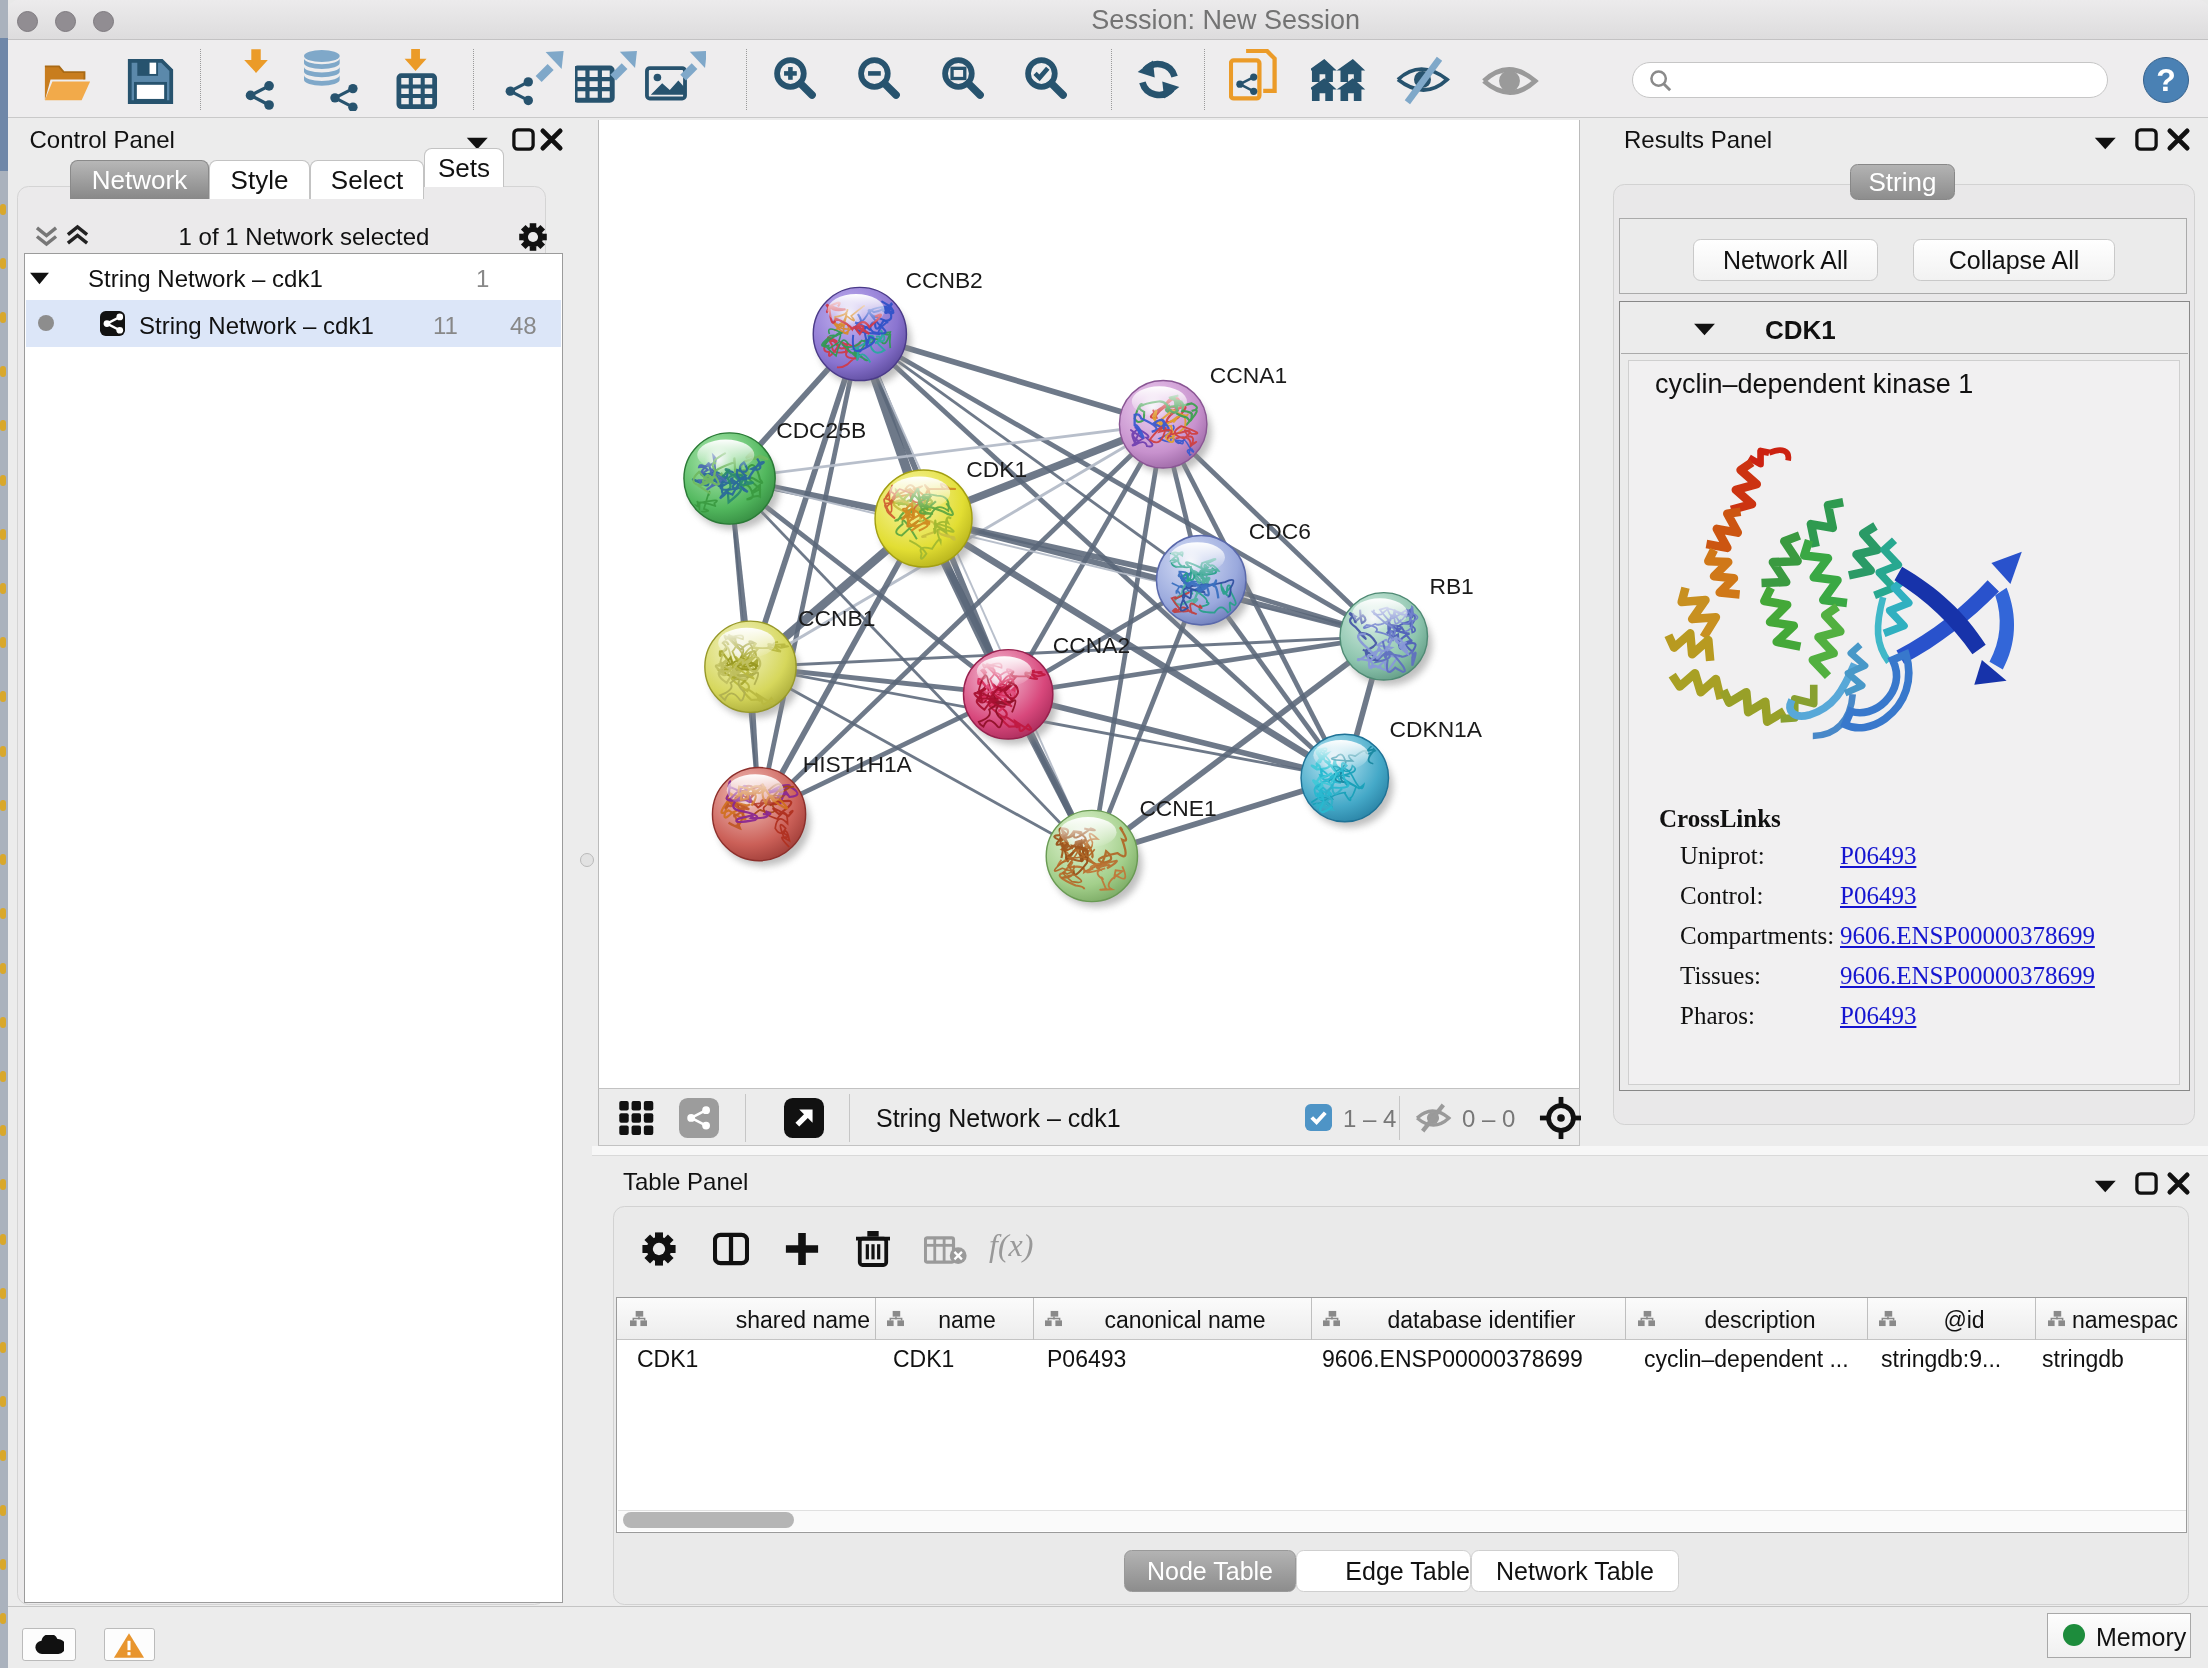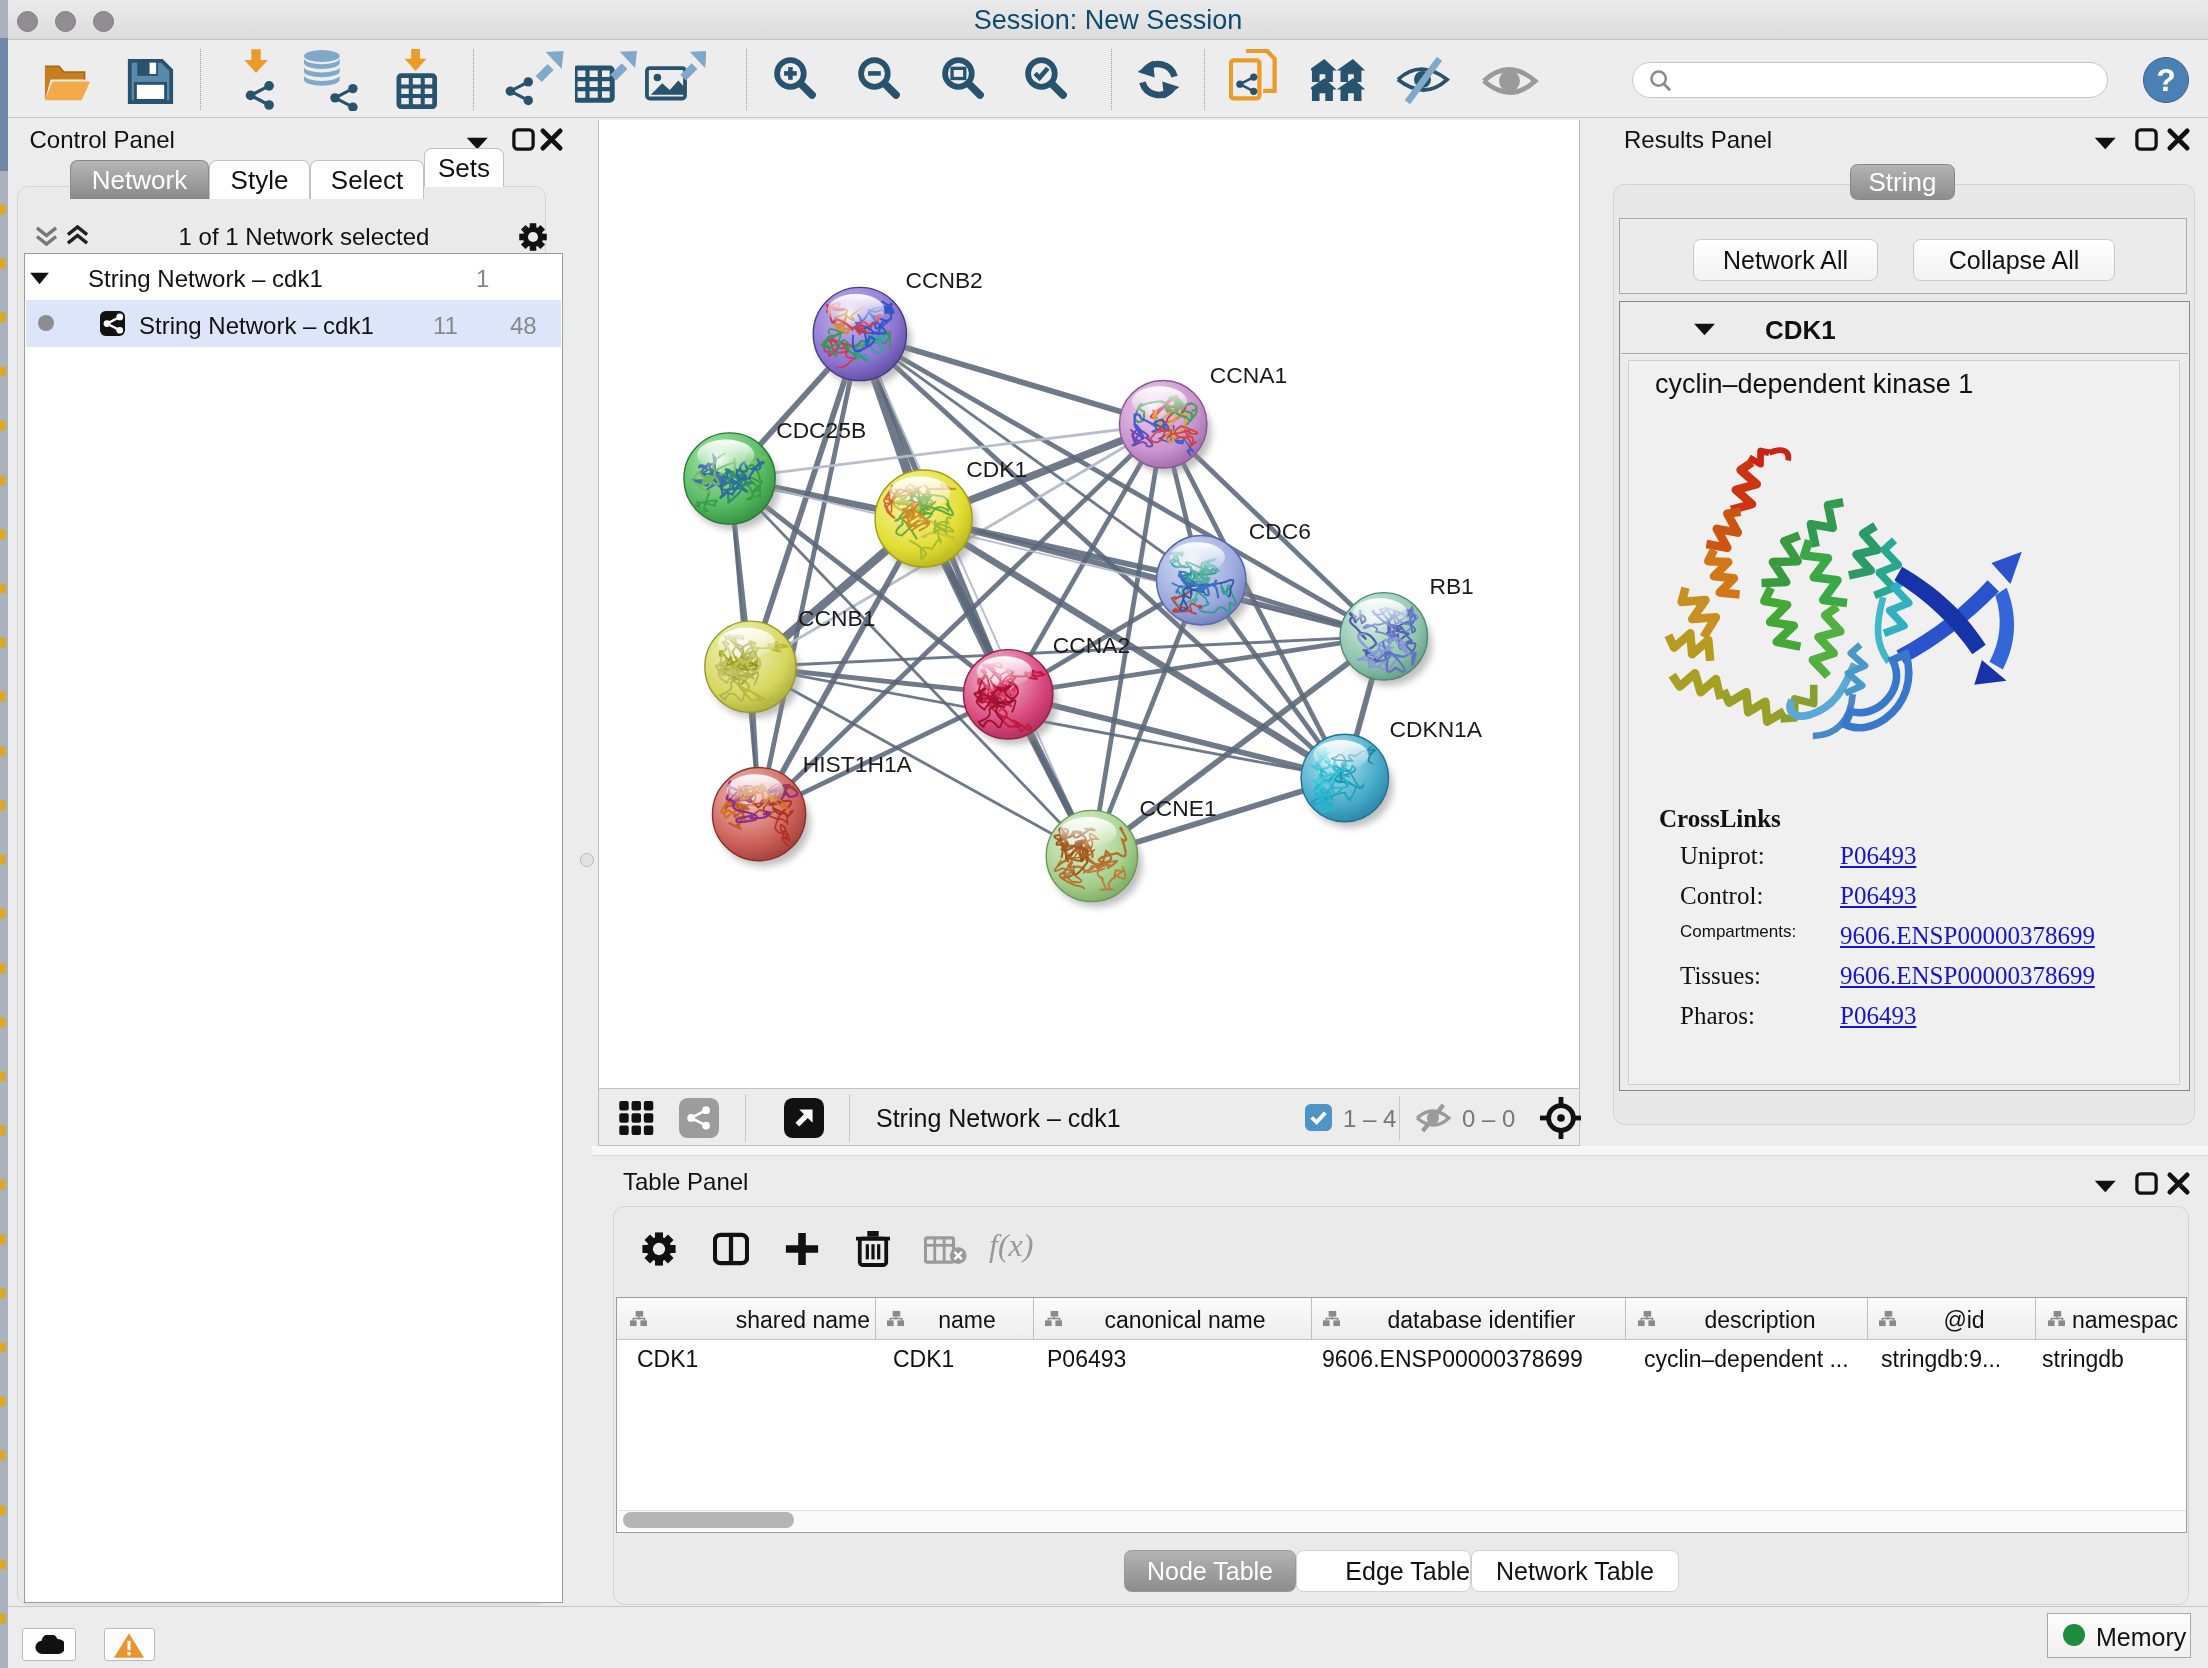--- a/index.html
+++ b/index.html
@@ -40,21 +40,21 @@
 <div class="abs" style="left:0px;top:1450px;width:5.7px;height:10.5px;background:#d9a82c;border-radius:2.9px"></div>
 <div class="abs" style="left:0px;top:1505px;width:5.7px;height:10.5px;background:#d9a82c;border-radius:2.9px"></div>
 <div class="abs" style="left:0px;top:1559px;width:5.7px;height:10.5px;background:#d9a82c;border-radius:2.9px"></div>
 <div class="abs" style="left:0px;top:1613px;width:5.7px;height:10.5px;background:#d9a82c;border-radius:2.9px"></div>
 <div class="abs" style="left:0;top:38px;width:7.6px;height:133px;background:#6f87a8"></div>
 <div class="abs" style="left:7.6px;top:0;width:2201px;height:1668px;background:#ececec;border-radius:11.4px 11.4px 0 0"></div>
 <div class="abs" style="left:7.6px;top:0;width:2201px;height:40px;background:linear-gradient(#ecebec,#dddcdd);border-bottom:1px solid #c3c2c3;border-radius:11.4px 11.4px 0 0"></div>
 <div class="abs" style="left:17px;top:10.5px;width:21px;height:21px;border-radius:50%;background:#918d92;border:1px solid #7e7a7f"></div>
 <div class="abs" style="left:55px;top:10.5px;width:21px;height:21px;border-radius:50%;background:#918d92;border:1px solid #7e7a7f"></div>
 <div class="abs" style="left:93px;top:10.5px;width:21px;height:21px;border-radius:50%;background:#918d92;border:1px solid #7e7a7f"></div>
-<div class="abs" style="left:856px;top:4.8px;width:504px;height:32px;font-size:27px;font-weight:400;color:#0c4a6e;text-align:center">Session: New Session</div>
+<div class="abs" style="left:856px;top:4.8px;width:504px;height:32px;font-size:27px;font-weight:400;color:#737373;text-align:right">Session: New Session</div>
 <div class="abs" style="left:7.6px;top:40px;width:2201px;height:78px;background:#eeedee;border-bottom:1px solid #c9c9c9"></div>
 <div class="abs" style="left:42px;top:57px"><svg width="51" height="49" viewBox="0 0 54 52" style="">
       <path d="M3 10 h15 l5 6 h22 v8 h-36 l-6 22 z" fill="#c87d1e"></path>
       <path d="M3 46 l8-20 h40 l-9 20 z" fill="#f2aa4a"></path>
       <path d="M3 10 h15 l5 6 h22 v8" fill="none" stroke="#a96a15" stroke-width="2"></path>
     </svg></div>
 <div class="abs" style="left:126px;top:57px"><svg width="49" height="49" viewBox="0 0 52 52" style="">
       <path d="M4 4 h34 l10 10 v34 h-44 z" fill="#5b89ab" stroke="#27536e" stroke-width="4"></path>
       <rect x="12" y="4" width="22" height="16" fill="#27536e"></rect>
       <rect x="25" y="6" width="7" height="12" fill="#fff"></rect>
@@ -706,21 +706,21 @@
       <path d="M258 128 C296 150 324 176 346 210 L332 220 C310 188 284 164 250 142 Z" fill="#1733aa"></path>
       <path d="M342 226 L368 248 L334 252 Z" fill="#1733aa"></path>
       <path d="M368 150 C380 180 378 210 364 236 L350 228 C362 206 364 182 356 158 Z" fill="#3366d8"></path>
       <path d="M262 220 C270 246 262 272 240 288 C226 298 210 300 198 294 L204 280 C216 284 230 280 240 270 C252 258 256 242 248 226 Z" fill="none" stroke="#3878cc" stroke-width="8"></path>
     </svg></div>
 <div class="abs" style="left:1659px;top:805px;font-size:25px;font-weight:bold;color:#111;font-family:'Liberation Serif',serif">CrossLinks</div>
 <div class="abs" style="left:1680px;top:842px;font-size:25px;color:#111;font-family:'Liberation Serif',serif">Uniprot:</div>
 <div class="abs" style="left:1840px;top:842px;font-size:25px;font-family:'Liberation Serif',serif"><a class="lnk">P06493</a></div>
 <div class="abs" style="left:1680px;top:882px;font-size:25px;color:#111;font-family:'Liberation Serif',serif">Control:</div>
 <div class="abs" style="left:1840px;top:882px;font-size:25px;font-family:'Liberation Serif',serif"><a class="lnk">P06493</a></div>
-<div class="abs" style="left:1680px;top:922px;font-size:17px;color:#111;font-family:Liberation Sans, sans-serif">Compartments:</div>
+<div class="abs" style="left:1680px;top:922px;font-size:25px;color:#111;font-family:Liberation Serif, serif">Compartments:</div>
 <div class="abs" style="left:1840px;top:922px;font-size:25px;font-family:'Liberation Serif',serif"><a class="lnk">9606.ENSP00000378699</a></div>
 <div class="abs" style="left:1680px;top:962px;font-size:25px;color:#111;font-family:'Liberation Serif',serif">Tissues:</div>
 <div class="abs" style="left:1840px;top:962px;font-size:25px;font-family:'Liberation Serif',serif"><a class="lnk">9606.ENSP00000378699</a></div>
 <div class="abs" style="left:1680px;top:1002px;font-size:25px;color:#111;font-family:'Liberation Serif',serif">Pharos:</div>
 <div class="abs" style="left:1840px;top:1002px;font-size:25px;font-family:'Liberation Serif',serif"><a class="lnk">P06493</a></div>
 <div class="abs" style="left:592px;top:1146px;width:1617px;height:459px;background:#ececec"></div>
 <div class="abs" style="left:592px;top:1146px;width:1617px;height:9.5px;background:#f7f7f7;border-bottom:1px solid #d9d9d9"></div>
 <div class="abs panel-title" style="left:623px;top:1168px">Table Panel</div>
 <div class="abs" style="left:2091px;top:1176px"><svg width="28.5" height="19" viewBox="0 0 30 20" style="">
       <path d="M4 5 h22 l-11 12 z" fill="#111"></path>

